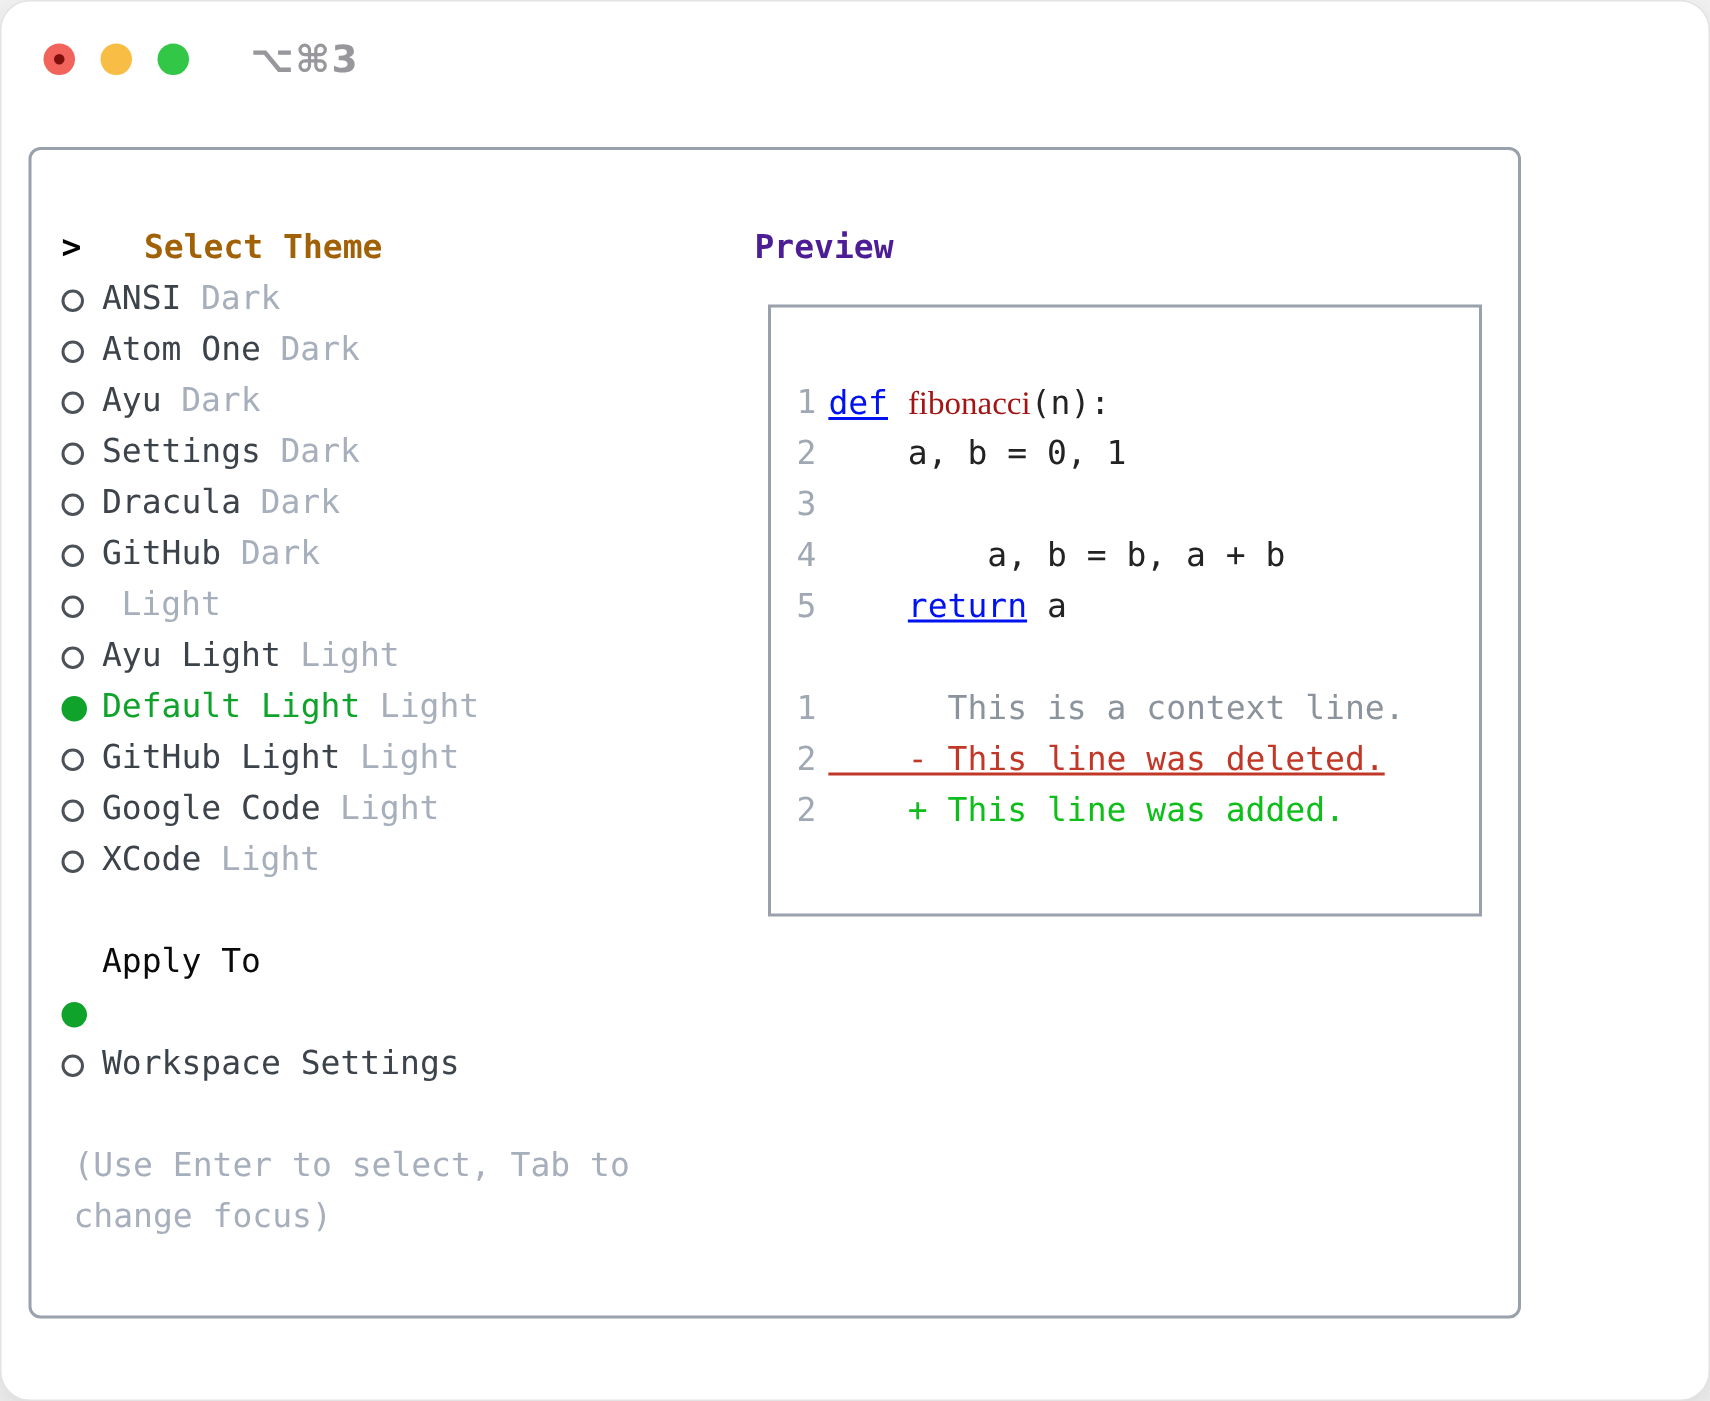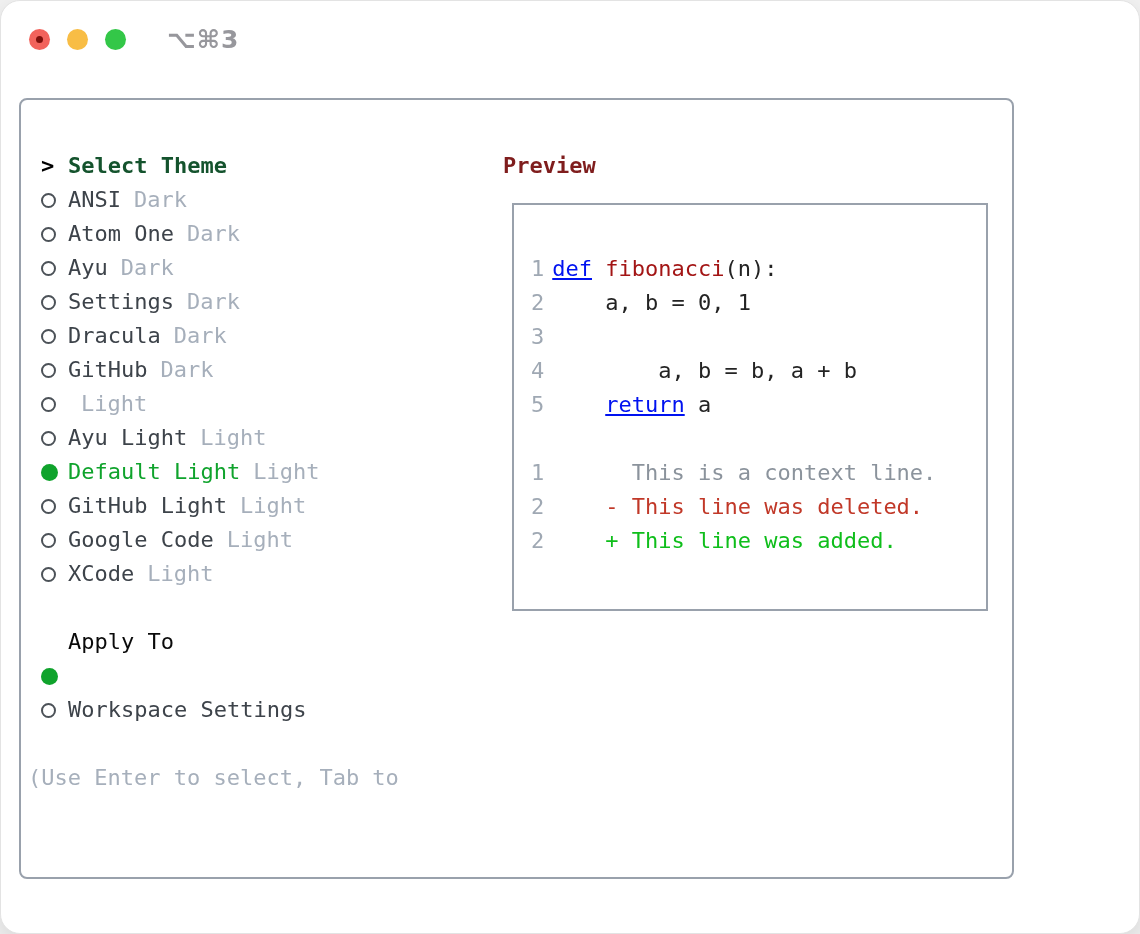--- a/index.html
+++ b/index.html
@@ -37,44 +37,44 @@
   }
   
   .panel{
     position:absolute;left:18px;top:97px;width:995px;height:781px;
     border:2px solid var(--panel-border);border-radius:8px;background:#fff;
   }
   .left-col{position:absolute;left:0;top:49px;width:470px;display:flex;flex-direction:column;}
   .row{height:34px;display:flex;align-items:center;padding-left:20px;font-size:22px;line-height:34px;white-space:pre;}
   .marker{width:27px;flex:0 0 27px;display:flex;align-items:center;}
   .prompt{color:#000;font-weight:bold;font-size:22px;}
-  .heading-text{color:#14532d;font-weight:bold;}
+  .heading-text{color:#a16207;font-weight:bold;margin-left:28px;}
   .radio{width:15px;height:15px;border:2px solid #4c5258;border-radius:50%;}
   .selected .radio{width:17px;height:17px;border:none;background:var(--accent-green);}
   .theme-name{color:var(--item-text);}
   .selected .theme-name,.selected .option-label{color:var(--accent-green);}
   .theme-variant{color:var(--muted-gray);margin-left:13px;}
   .option-label{color:var(--item-text);}
   .spacer{height:34px;}
-  .help{padding-left:7px;font-size:22px;line-height:34px;color:var(--muted-gray);white-space:pre;}
+  .help{padding-left:28px;font-size:22px;line-height:34px;color:var(--muted-gray);white-space:pre;}
   
-  .preview-heading{position:absolute;left:482px;top:49px;height:34px;line-height:34px;font-size:22px;font-weight:bold;color:#7f1d1d;}
+  .preview-heading{position:absolute;left:482px;top:49px;height:34px;line-height:34px;font-size:22px;font-weight:bold;color:#4c1d95;}
   .preview-box{
     position:absolute;left:491px;top:103px;width:476px;height:408px;
     border:2px solid var(--panel-border);background:#fff;overflow:hidden;
   }
   .code{padding:47px 0 0 17px;}
   .code-line{display:flex;height:34px;line-height:34px;font-size:22px;}
   .lnum{flex:0 0 13px;text-align:right;color:var(--line-number-gray);margin-right:8px;white-space:pre;}
   .lcontent{white-space:pre;}
   .seg-kw{color:var(--keyword-blue);text-decoration:underline;}
-  .seg-fn{color:var(--function-red);}
+  .seg-fn{color:var(--function-red);font-family:Liberation Serif, serif;}
   .seg-plain{color:#232323;}
   .seg-ctx{color:var(--context-gray);}
-  .seg-del{color:var(--deleted-red);}
+  .seg-del{color:var(--deleted-red);text-decoration:underline;}
   .seg-add{color:var(--added-green);}
 </style>
 </head>
 <body>
 
 <div class="window">
 
   <div class="titlebar">
     <div class="lights">
       <div class="light close"></div>
@@ -156,20 +156,21 @@
   </div>
           <div class="row apply-option">
     <span class="marker"><span class="radio"></span></span>
     <span class="option-label">Workspace Settings</span>
   </div>
         </div>
 
       <div class="spacer"></div>
 
       <div class="help">(Use Enter to select, Tab to</div>
+      <div class="help">change focus)</div>
     </div>
 
     <div class="preview-heading">Preview</div>
 
     <div class="preview-box">
       <div class="code">
           <div class="code-line">
     <span class="lnum">1</span>
     <span class="lcontent"><span class="seg-kw">def</span><span class="seg-plain"> </span><span class="seg-fn">fibonacci</span><span class="seg-plain">(n):</span></span>
   </div>

